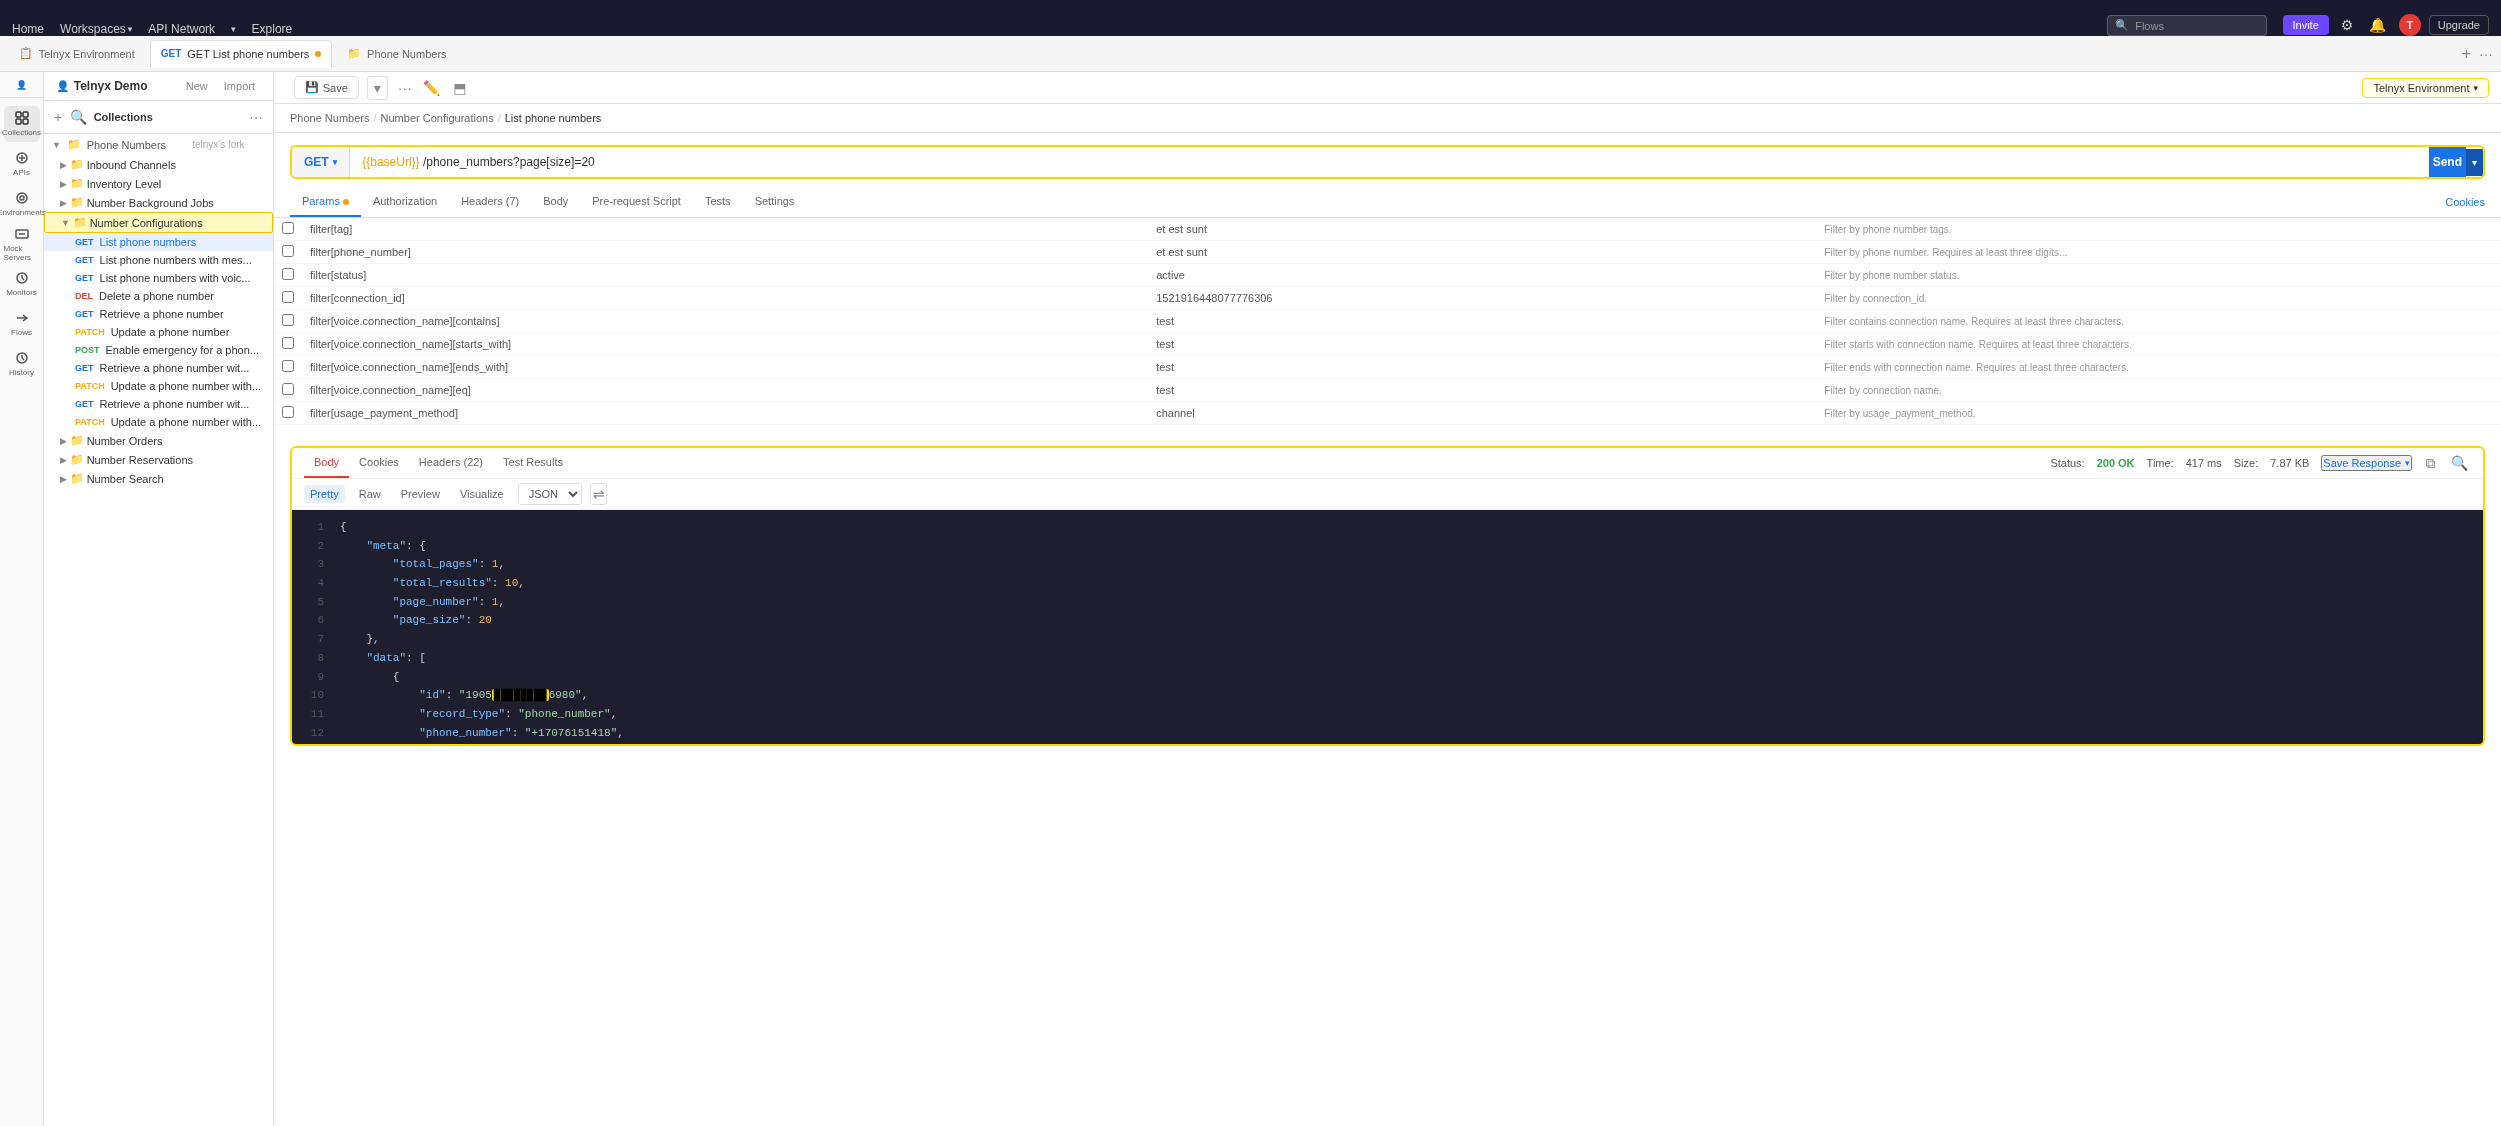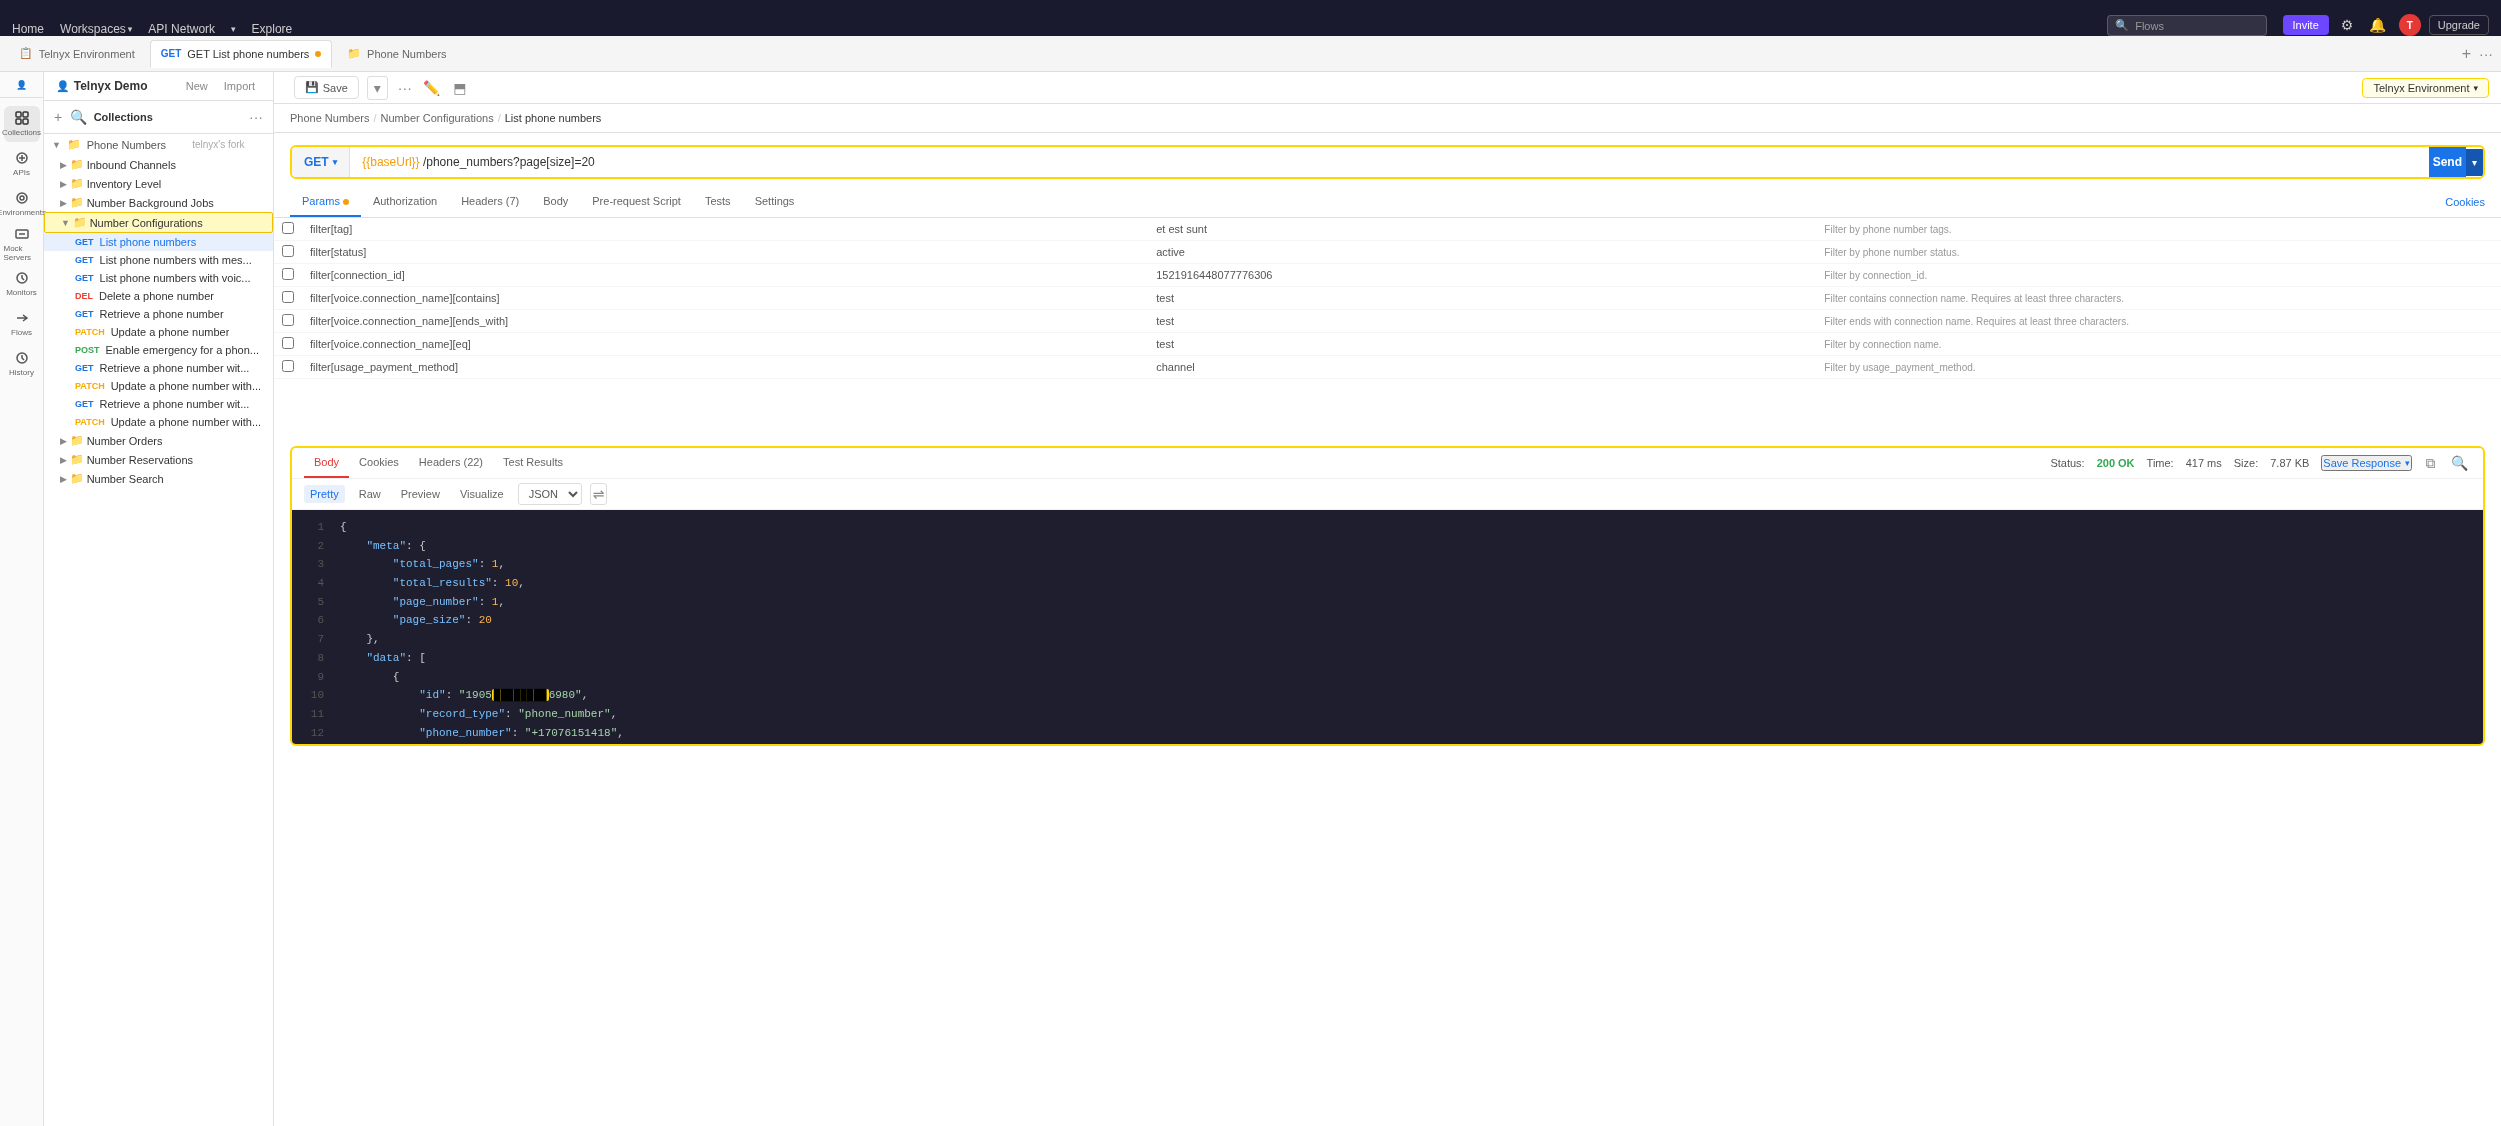--- a/index.html
+++ b/index.html
@@ -428,20 +428,26 @@
         <tbody>
 
 
           <tr>
             <td><input type="checkbox" class="param-checkbox" style=""></td>
             <td class="key-col">filter[tag]</td>
             <td class="val-col">et est sunt</td>
             <td class="desc-col">Filter by phone number tags.</td>
           </tr>
 
+          <tr>
+            <td><input type="checkbox" class="param-checkbox" style=""></td>
+            <td class="key-col">filter[phone_number]</td>
+            <td class="val-col">et est sunt</td>
+            <td class="desc-col">Filter by phone number. Requires at least three digits...</td>
+          </tr>
 
           <tr>
             <td><input type="checkbox" class="param-checkbox" style=""></td>
             <td class="key-col">filter[status]</td>
             <td class="val-col">active</td>
             <td class="desc-col">Filter by phone number status.</td>
           </tr>
 
           <tr>
             <td><input type="checkbox" class="param-checkbox" style=""></td>
@@ -450,20 +456,26 @@
             <td class="desc-col">Filter by connection_id.</td>
           </tr>
 
           <tr>
             <td><input type="checkbox" class="param-checkbox" style=""></td>
             <td class="key-col">filter[voice.connection_name][contains]</td>
             <td class="val-col">test</td>
             <td class="desc-col">Filter contains connection name. Requires at least three characters.</td>
           </tr>
 
+          <tr>
+            <td><input type="checkbox" class="param-checkbox" style=""></td>
+            <td class="key-col">filter[voice.connection_name][starts_with]</td>
+            <td class="val-col">test</td>
+            <td class="desc-col">Filter starts with connection name. Requires at least three characters.</td>
+          </tr>
 
           <tr>
             <td><input type="checkbox" class="param-checkbox" style=""></td>
             <td class="key-col">filter[voice.connection_name][ends_with]</td>
             <td class="val-col">test</td>
             <td class="desc-col">Filter ends with connection name. Requires at least three characters.</td>
           </tr>
 
           <tr>
             <td><input type="checkbox" class="param-checkbox" style=""></td>

